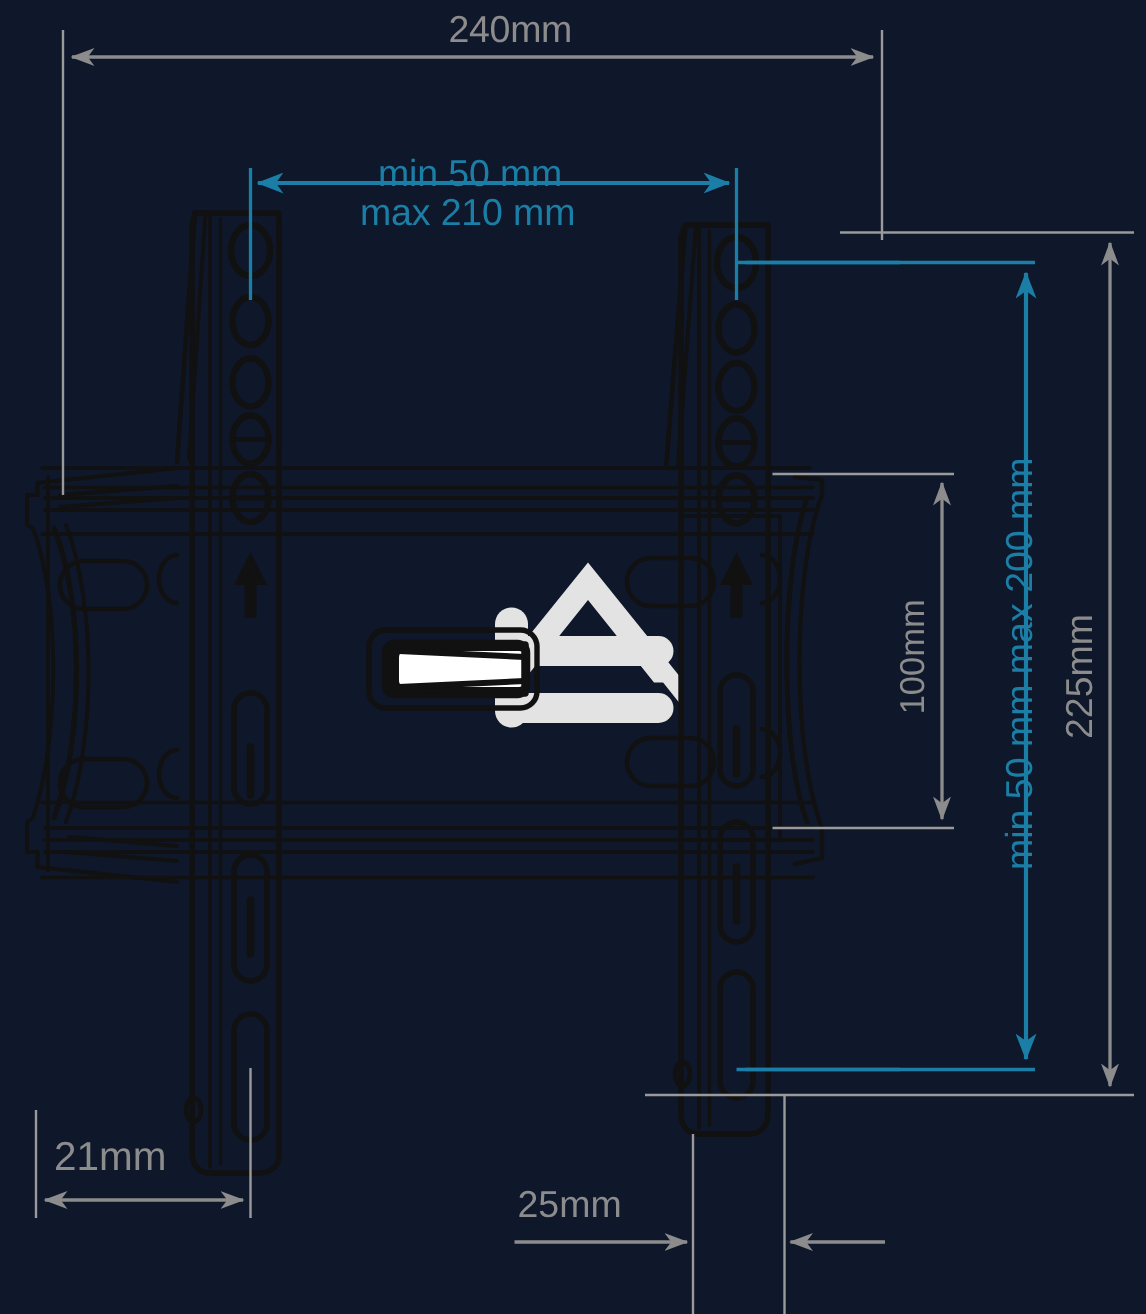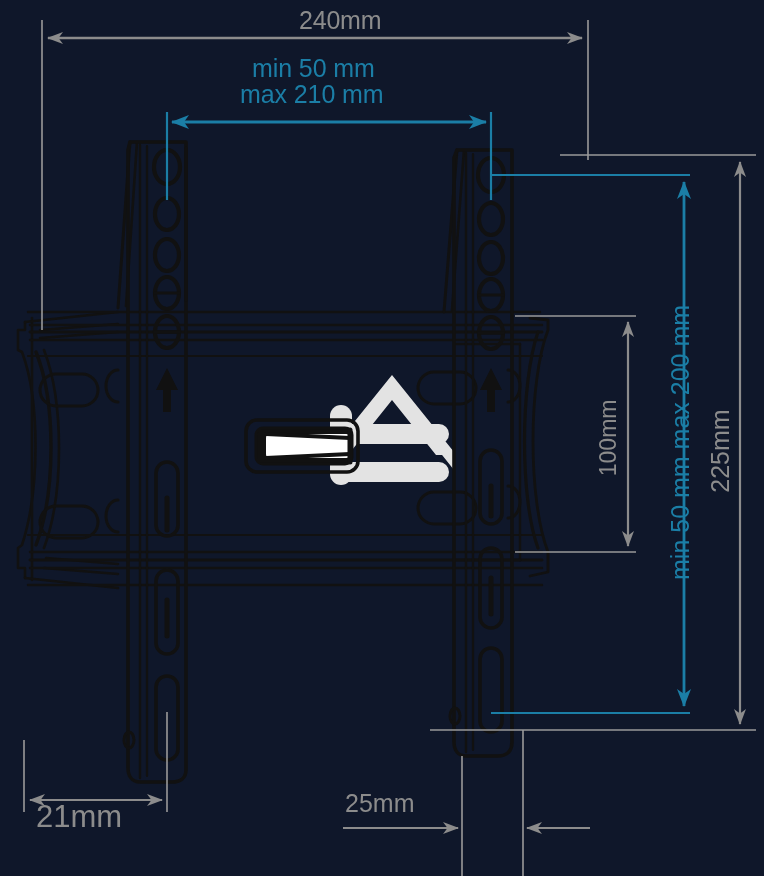--- a/index.html
+++ b/index.html
@@ -29,25 +29,25 @@
     line-height: 1.12;
     user-select: none;
   }
   .dim-gray { color: #8c8c8c; }
   .dim-blue { color: #1b7ea6; }
   .vert {
     transform-origin: 50% 50%;
     transform: rotate(-90deg);
   }
   .t-240 { font-size: 25px; letter-spacing: -0.2px; }
-  .t-minmax { font-size: 25px; text-align: center; letter-spacing: -0.1px; }
+  .t-minmax { font-size: 25px; text-align: center; letter-spacing: -0.1px; margin-top: 48px; }
   .t-100 { font-size: 23px; }
   .t-225 { font-size: 25px; }
   .t-vblue { font-size: 25px; }
-  .t-21 { font-size: 31px; margin-top: 44px; }
+  .t-21 { font-size: 27px; }
   .t-25 { font-size: 25px; text-align: center; }
 </style>
 </head>
 <body>
 
 <div id="canvas">
 
   <svg width="764" height="876" viewBox="0 0 764 876">
 
     <defs>

